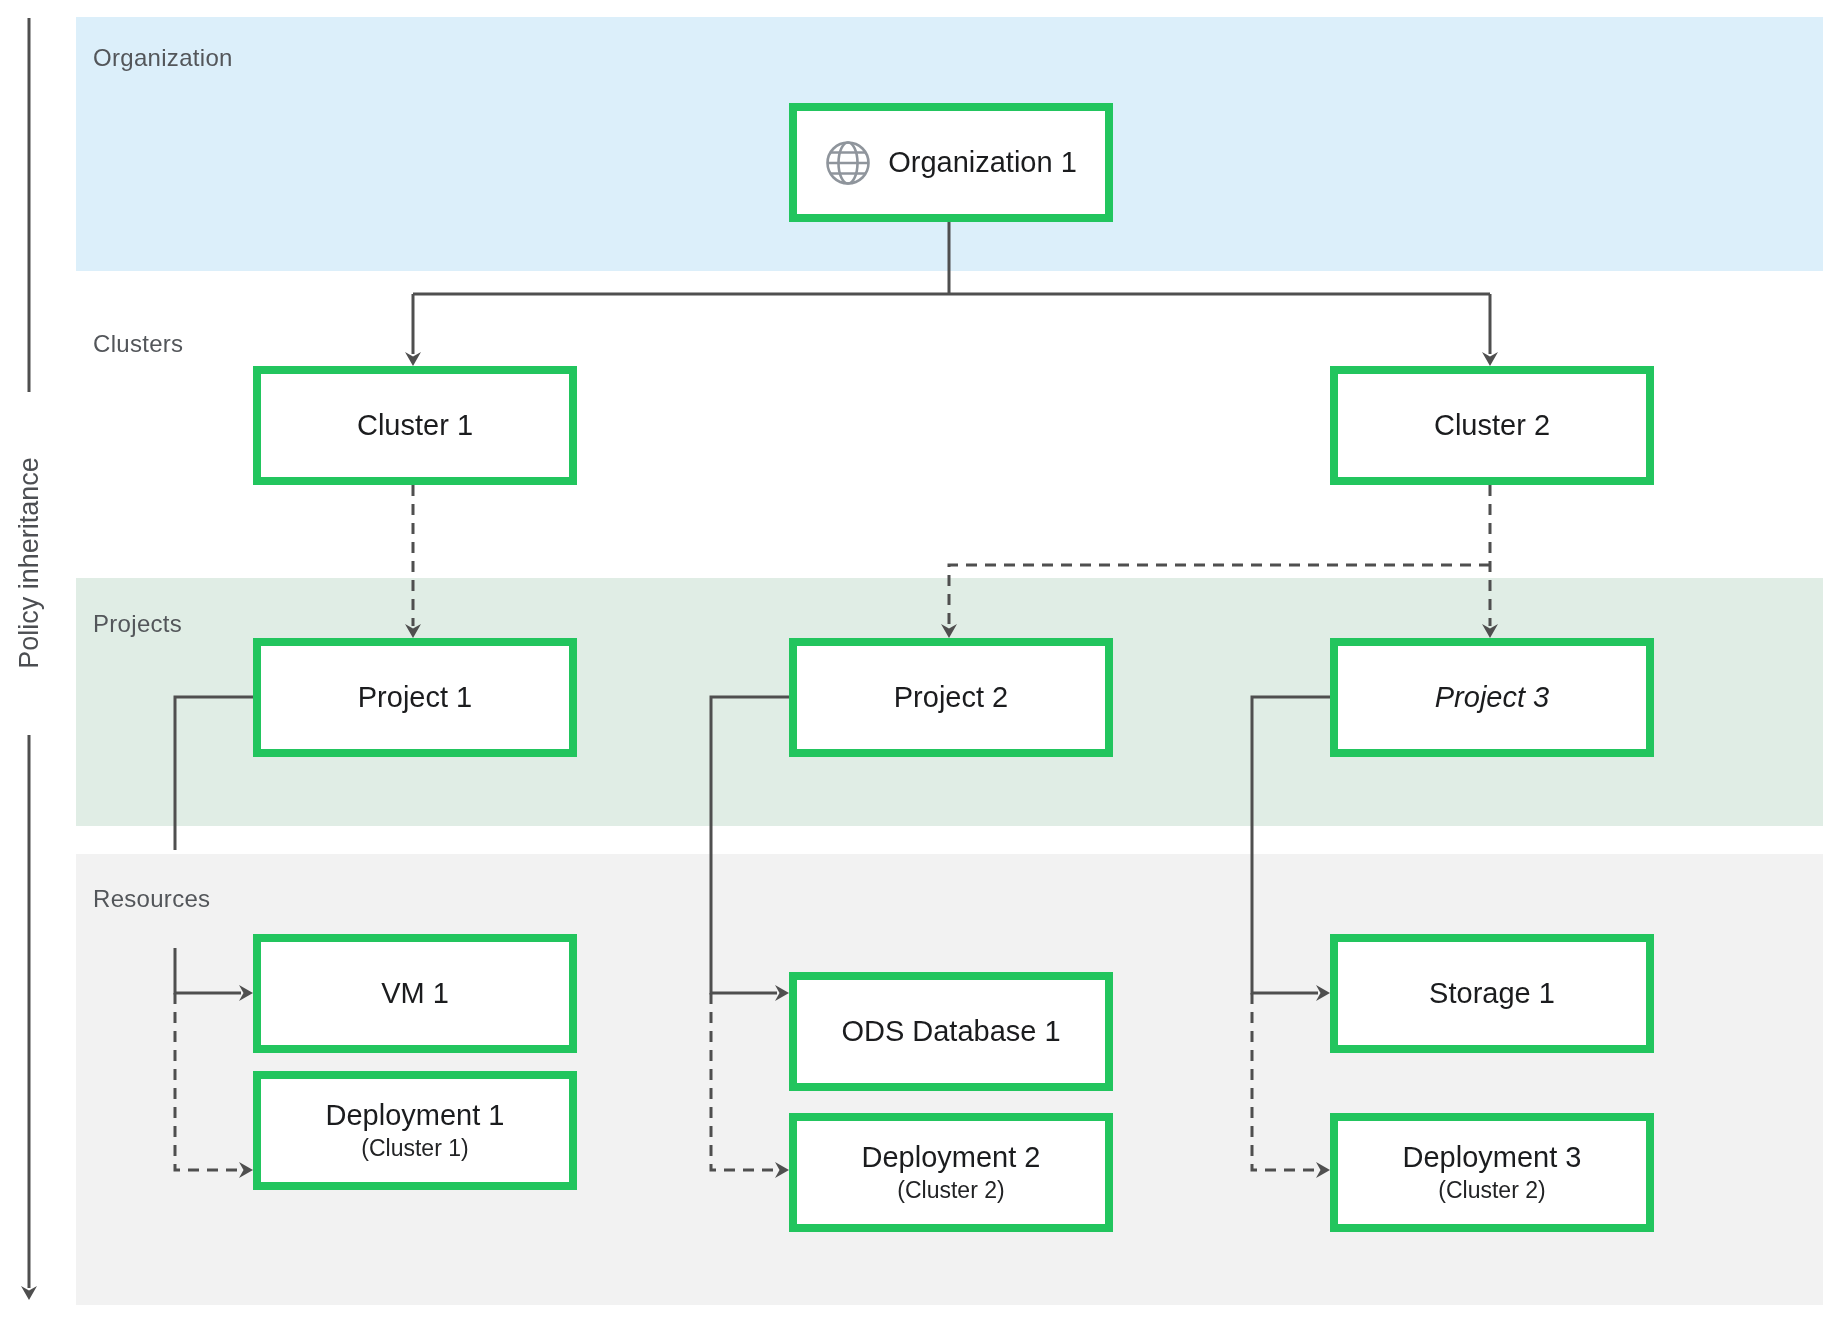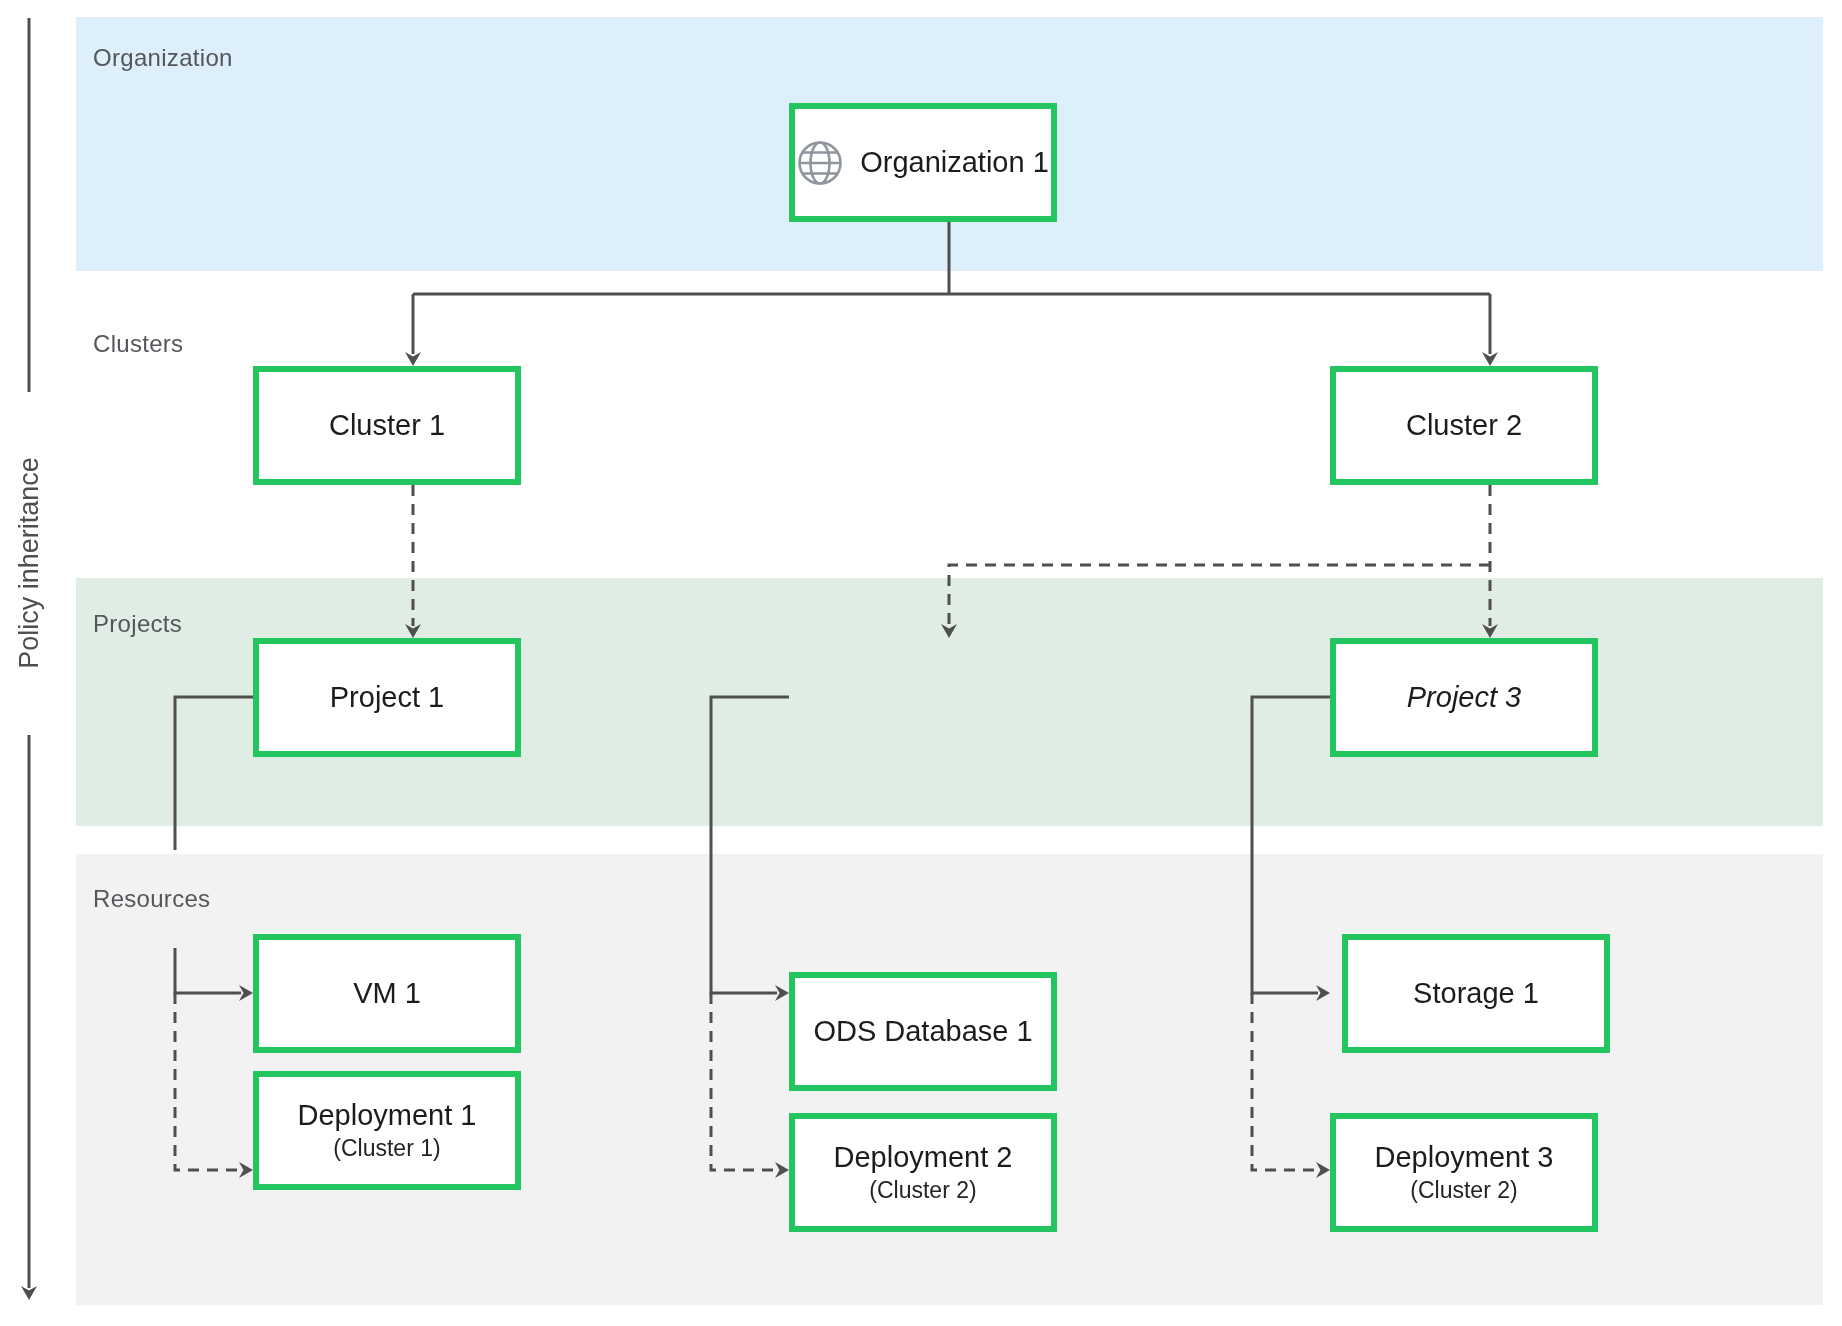--- a/index.html
+++ b/index.html
@@ -5,22 +5,22 @@
   html,body{margin:0;padding:0;background:#ffffff;}
   #canvas{
     position:relative;width:1842px;height:1326px;background:#ffffff;
     font-family:"Liberation Sans","DejaVu Sans",sans-serif;overflow:hidden;
   }
   .band{position:absolute;left:76px;width:1747px;}
   .band-label{
     position:absolute;left:93px;font-size:24px;color:#53565a;letter-spacing:.3px;
   }
   .node{
-    position:absolute;width:268px;height:119px;background:#ffffff;
-    border:6px solid #22c55e;box-sizing:border-box;
+    position:absolute;width:324px;height:119px;background:#ffffff;
+    border:8px solid #22c55e;box-sizing:border-box;
     display:flex;flex-direction:column;align-items:center;justify-content:center;
     font-size:29px;color:#1b1c1e;text-align:center;line-height:1.15;
   }
   .node .sub{font-size:23px;color:#222325;margin-top:3px;}
   .node .title-row{display:flex;align-items:center;gap:17px;}
   #edges{position:absolute;left:0;top:0;z-index:5;}
   .node{z-index:10;}
   .band-label{z-index:8;}
   .policy-label{
     position:absolute;z-index:8;left:29px;top:563px;
@@ -91,31 +91,34 @@
   <div class="node" style="left:253px;top:366px;">
     <span>Cluster 1</span>
   </div>
   <div class="node" style="left:1330px;top:366px;">
     <span>Cluster 2</span>
   </div>
 
   <div class="node" style="left:253px;top:638px;">
     <span>Project 1</span>
   </div>
+  <div class="node" style="left:789px;top:638px;">
+    <span>Project 2</span>
+  </div>
   <div class="node" style="left:1330px;top:638px;font-style:italic;">
     <span>Project 3</span>
   </div>
 
   <div class="node" style="left:253px;top:934px;">
     <span>VM 1</span>
   </div>
   <div class="node" style="left:789px;top:934px;margin-top:38px;">
     <span>ODS Database 1</span>
   </div>
-  <div class="node" style="left:1330px;top:934px;margin-left:12px;">
+  <div class="node" style="left:1330px;top:934px;">
     <span>Storage 1</span>
   </div>
 
   <div class="node" style="left:253px;top:1071px;">
     <span>Deployment 1</span>
     <span class="sub">(Cluster 1)</span>
   </div>
   <div class="node" style="left:789px;top:1113px;">
     <span>Deployment 2</span>
     <span class="sub">(Cluster 2)</span>

